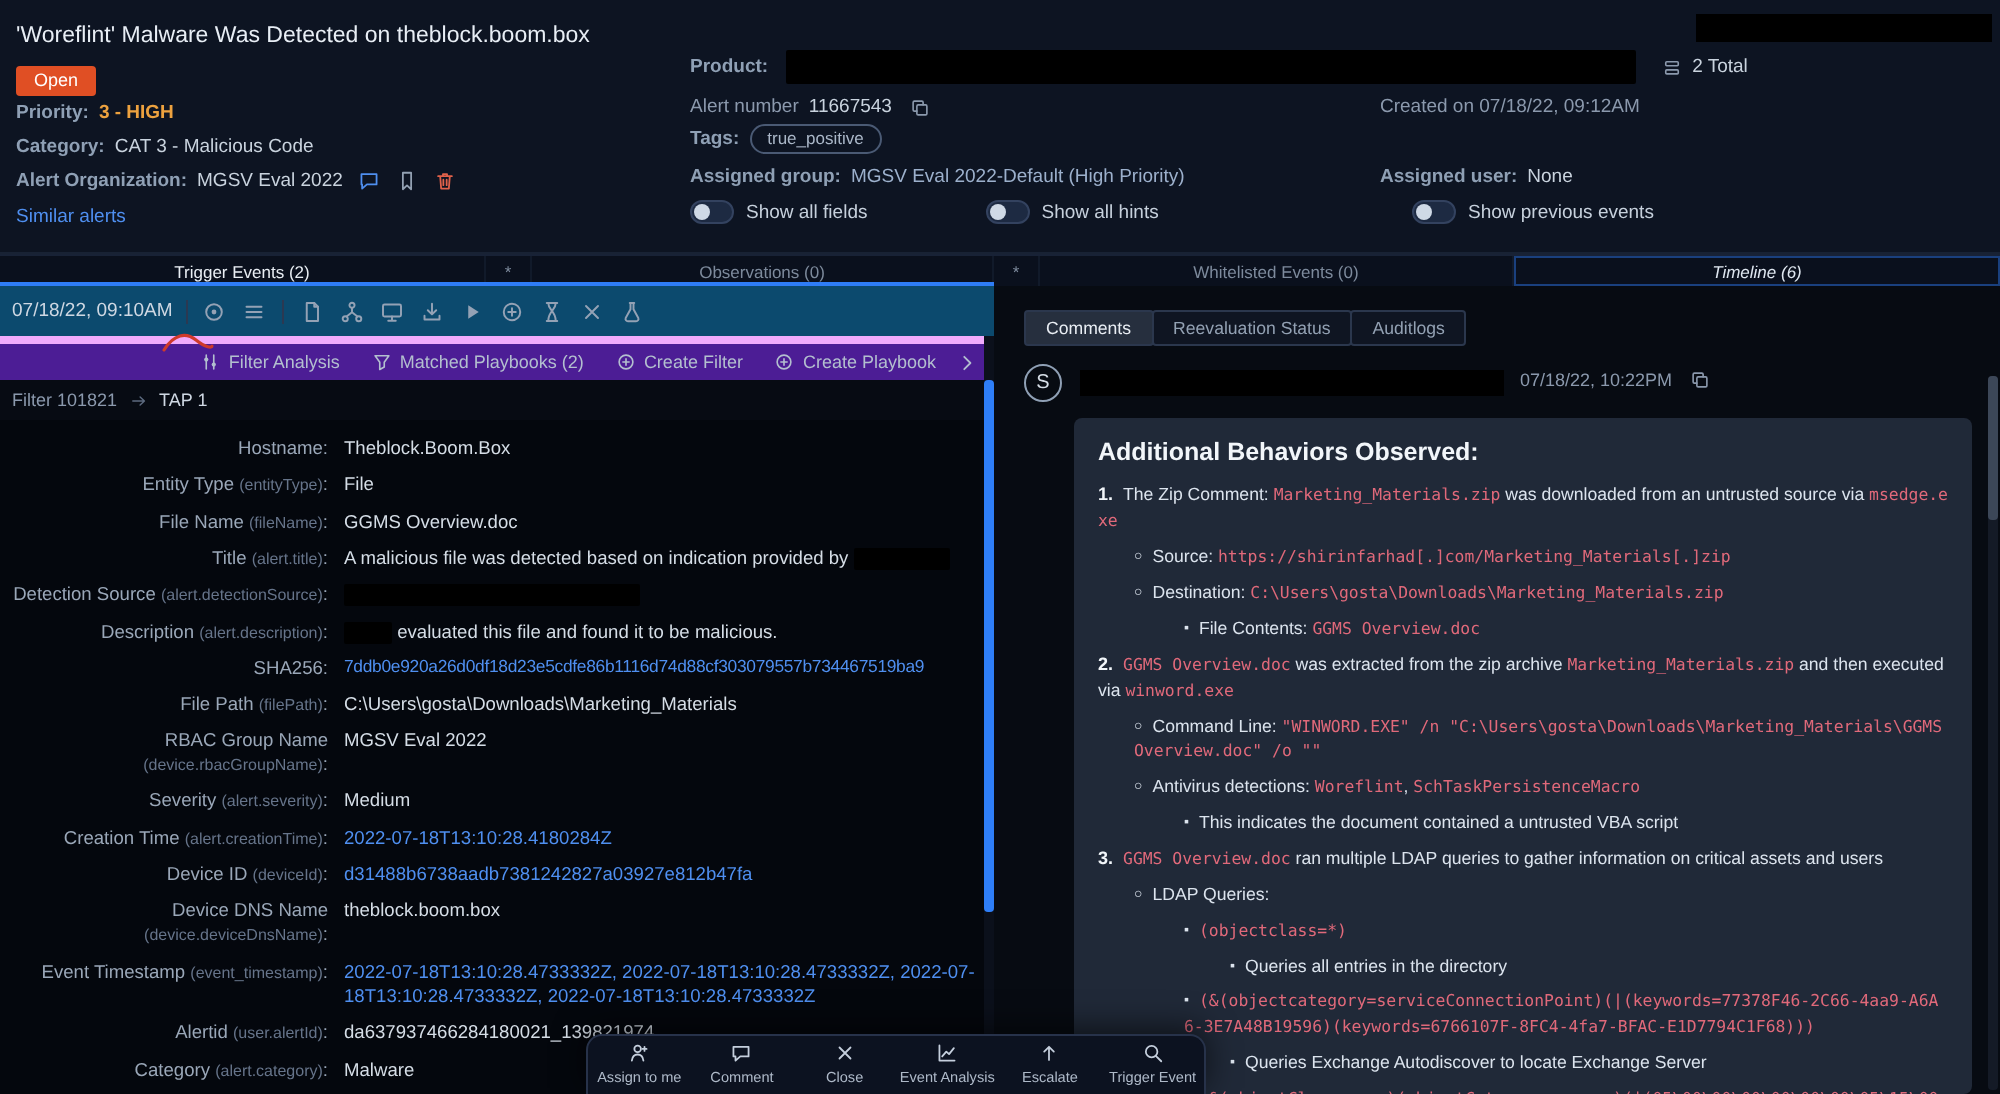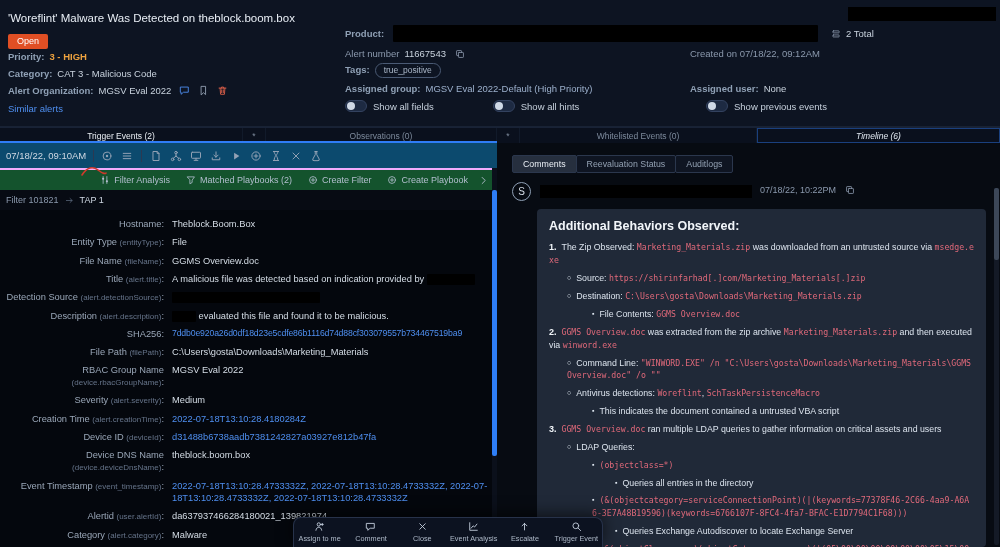--- a/index.html
+++ b/index.html
@@ -59,21 +59,21 @@
   .accent { position:absolute; top:141px; left:0; width:497px; height:2px; background:#2f7df6; z-index:3; }
 
   
   .lp { position:absolute; top:143px; left:0; width:497px; bottom:0; background:#04070d; overflow:hidden; }
   .lp-t1 { height:25px; background:#0c4a6e; display:flex; align-items:center; padding:0 6px; gap:7px; color:#cfd8e3; font-size:9.5px; }
   .ts { cursor:pointer; }
   .vsep { width:1px; height:12px; background:#2b3952; display:inline-block; }
   .iconrow { display:flex; gap:8px; align-items:center; }
   .iconrow .icon { width:12px; height:12px; color:#94a2b5; cursor:pointer; }
   .squiggle { position:absolute; left:80px; top:21px; width:28px; height:14px; z-index:4; pointer-events:none; }
-  .lp-t2 { height:22px; background:#14532d; border-top:2px solid #f0abfc; display:flex; align-items:center; justify-content:flex-end; gap:10px; padding:0 8px; font-size:9px; color:#b3bfcf; }
+  .lp-t2 { height:22px; background:#4c1d95; border-top:4px solid #f0abfc; display:flex; align-items:center; justify-content:flex-end; gap:10px; padding:0 8px; font-size:9px; color:#b3bfcf; }
   .actwrap { display:flex; gap:16px; align-items:center; }
   .actwrap .act { display:inline-flex; align-items:center; gap:4px; cursor:pointer; }
   .actwrap .icon { width:10px; height:10px; }
   .chev { width:11px; height:11px; color:#b3bfcf; cursor:pointer; }
   .lp-filter { height:20px; background:#070b13; display:flex; align-items:center; gap:6px; padding:0 6px; font-size:9px; color:#8b99ad; }
   .lp-filter .arr { width:9px; height:9px; color:#5d6b80; }
   .lp-filter .tap { color:#cfd8e3; }
   .fields { padding-top:5px; }
   .frow { display:flex; padding:2.9px 0; }
   .fkey { width:164px; text-align:right; color:#9aa7b8; font-size:9.3px; flex:none; line-height:1.3; }
@@ -434,21 +434,21 @@
             <svg viewBox="0 0 16 16" fill="none" stroke="currentColor" stroke-width="1.3" stroke-linecap="round" stroke-linejoin="round">
               <rect x="5.5" y="5.5" width="8" height="8" rx="1"></rect>
               <path d="M10.5 5.5v-2a1 1 0 00-1-1h-6a1 1 0 00-1 1v6a1 1 0 001 1h2"></path>
             </svg>
           </span>
       </span>
     </div>
     <div class="c-card">
       <div class="c-h">Additional Behaviors Observed:</div>
       <div>
-          <div class="node" style="padding-left: 0px; margin-top: 4px;"><span class="marker m-num">1.</span><span class="txt">The Zip Observed: </span><span class="code">Marketing_Materials.zip</span><span class="txt"> was downloaded from an untrusted source via </span><span class="code">msedge.exe</span></div>
+          <div class="node" style="padding-left: 0px; margin-top: 4px;"><span class="marker m-num">1.</span><span class="txt">The Zip Comment: </span><span class="code">Marketing_Materials.zip</span><span class="txt"> was downloaded from an untrusted source via </span><span class="code">msedge.exe</span></div>
           <div class="node" style="padding-left: 18px;"><span class="marker m-o">○</span><span class="txt">Source: </span><span class="code">https://shirinfarhad[.]com/Marketing_Materials[.]zip</span></div>
           <div class="node" style="padding-left: 18px;"><span class="marker m-o">○</span><span class="txt">Destination: </span><span class="code">C:\Users\gosta\Downloads\Marketing_Materials.zip</span></div>
           <div class="node" style="padding-left: 43px;"><span class="marker m-sq">▪</span><span class="txt">File Contents: </span><span class="code">GGMS Overview.doc</span></div>
           <div class="node" style="padding-left: 0px; margin-top: 4px;"><span class="marker m-num">2.</span><span class="code">GGMS Overview.doc</span><span class="txt"> was extracted from the zip archive </span><span class="code">Marketing_Materials.zip</span><span class="txt"> and then executed via </span><span class="code">winword.exe</span></div>
           <div class="node" style="padding-left: 18px;"><span class="marker m-o">○</span><span class="txt">Command Line: </span><span class="code">"WINWORD.EXE" /n "C:\Users\gosta\Downloads\Marketing_Materials\GGMS Overview.doc" /o ""</span></div>
           <div class="node" style="padding-left: 18px;"><span class="marker m-o">○</span><span class="txt">Antivirus detections: </span><span class="code">Woreflint</span><span class="txt">, </span><span class="code">SchTaskPersistenceMacro</span></div>
           <div class="node" style="padding-left: 43px;"><span class="marker m-sq">▪</span><span class="txt">This indicates the document contained a untrusted VBA script</span></div>
           <div class="node" style="padding-left: 0px; margin-top: 4px;"><span class="marker m-num">3.</span><span class="code">GGMS Overview.doc</span><span class="txt"> ran multiple LDAP queries to gather information on critical assets and users</span></div>
           <div class="node" style="padding-left: 18px;"><span class="marker m-o">○</span><span class="txt">LDAP Queries:</span></div>
           <div class="node" style="padding-left: 43px;"><span class="marker m-sq">▪</span><span class="code">(objectclass=*)</span></div>

